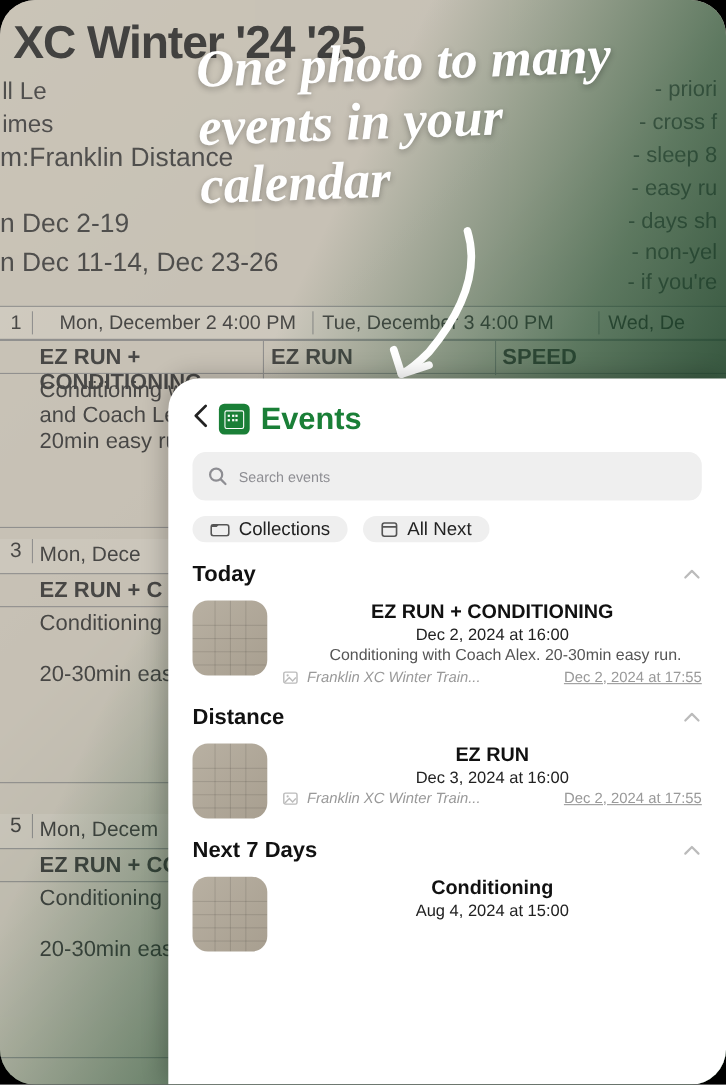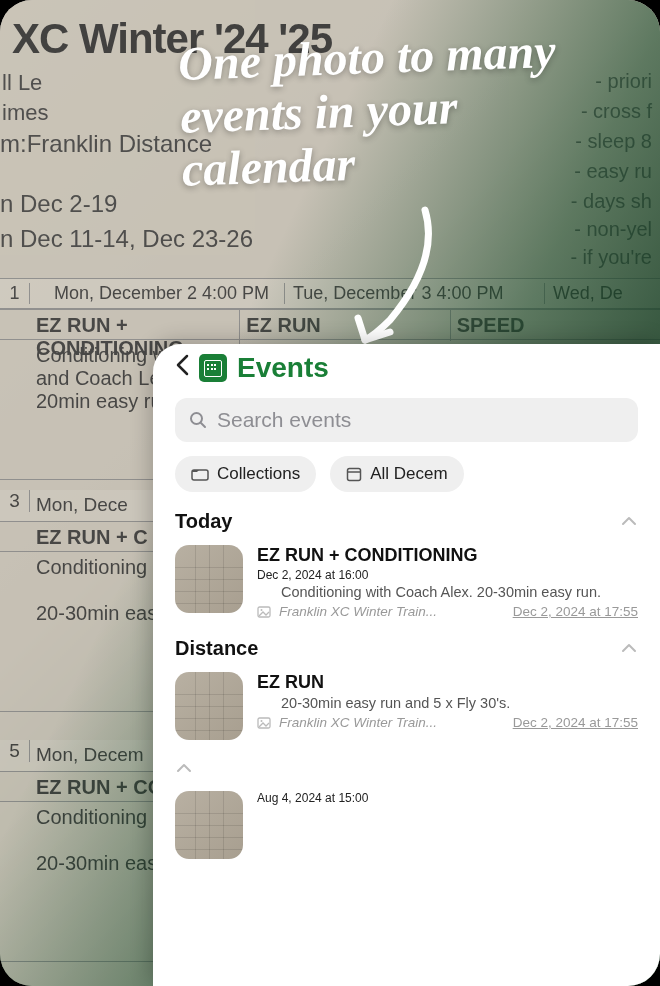--- a/index.html
+++ b/index.html
@@ -113,21 +113,21 @@
     }
     .app-card {
       position: absolute;
       top: 344px;
       left: 153px;
       right: 0;
       bottom: 0;
       background: #fff;
       border-radius: 28px 0 0 0;
       box-shadow: -4px -4px 20px rgba(0,0,0,0.2);
-      padding: 8px 22px 0 22px;
+      padding: 21px 22px 0 22px;
       overflow: hidden;
     }
     .app-header {
       display: flex;
       align-items: center;
       gap: 10px;
       margin-bottom: 14px;
     }
     .back-chevron {
       font-size: 24px;
@@ -165,45 +165,46 @@
       display: flex;
       align-items: center;
       padding: 0 14px;
       gap: 10px;
       margin-bottom: 14px;
     }
     .search-icon-svg { color: #8e8e93; flex-shrink: 0; }
     .search-input {
       border: none;
       background: none;
-      font-size: 21px;
+      font-size: 13px;
       color: #a16207;
       flex: 1;
       outline: none;
     }
     .search-input::placeholder { color: #8e8e93; }
     .chips-row {
       display: flex;
       gap: 14px;
       margin-bottom: 18px;
     }
     .chip {
       background: #efefef;
       border-radius: 18px;
-      height: 36px;
+      height: 24px;
       display: flex;
       align-items: center;
       padding: 0 16px;
       gap: 8px;
       font-size: 17px;
       color: #222;
     }
     .chip-icon { color: #555; display: flex; }
     .section {
       margin-bottom: 18px;
+      text-align: center;
     }
     .section-header {
       display: flex;
       justify-content: space-between;
       align-items: center;
       margin-bottom: 12px;
     }
     .section-title {
       font-size: 20px;
       font-weight: 700;
@@ -234,21 +235,21 @@
     .thumb::before { left: 0; right: 0; top: 22px; height: 1px; box-shadow: 0 12px 0 rgba(0,0,0,0.1), 0 24px 0 rgba(0,0,0,0.1), 0 36px 0 rgba(0,0,0,0.1); }
     .thumb::after { top: 0; bottom: 0; left: 20px; width: 1px; box-shadow: 14px 0 0 rgba(0,0,0,0.1), 28px 0 0 rgba(0,0,0,0.1); }
     .event-content { flex: 1; min-width: 0; }
     .event-title {
       font-size: 18px;
       font-weight: 700;
       color: #111;
       margin-bottom: 2px;
     }
     .event-time {
-      font-size: 12px;
+      font-size: 15px;
       color: #222;
       margin-bottom: 2px;
     }
     .event-desc {
       font-size: 14.5px;
       color: #555;
       margin-bottom: 4px;
       white-space: nowrap;
       overflow: hidden;
       text-overflow: ellipsis;
@@ -382,21 +383,21 @@
         </span>
         <span>Collections</span>
       </div>
       <div class="chip">
         <span class="chip-icon">
           <svg width="16" height="16" viewBox="0 0 16 16">
               <rect x="1.5" y="2.5" width="13" height="12" rx="2" stroke="#555" stroke-width="1.5" fill="none"></rect>
               <line x1="1.5" y1="6" x2="14.5" y2="6" stroke="#555" stroke-width="1.5"></line>
             </svg>
         </span>
-        <span>All Decem</span>
+        <span>All Next</span>
       </div>
     </div>
 
     <div class="section">
       <div class="section-header">
         <span class="section-title">Today</span>
         <span class="chevron-collapse">
           <svg width="18" height="12" viewBox="0 0 18 12">
               <path d="M3 9 L9 3 L15 9" stroke="#bbb" stroke-width="2" fill="none" stroke-linecap="round" stroke-linejoin="round"></path>
             </svg>
@@ -429,46 +430,48 @@
         <span class="chevron-collapse">
           <svg width="18" height="12" viewBox="0 0 18 12">
               <path d="M3 9 L9 3 L15 9" stroke="#bbb" stroke-width="2" fill="none" stroke-linecap="round" stroke-linejoin="round"></path>
             </svg>
         </span>
       </div>
       <div class="event-row">
         <div class="thumb"></div>
         <div class="event-content">
           <div class="event-title">EZ RUN</div>
-          <div class="event-desc">20-30min easy run and 5 x Fly 30's.</div>
+          <div class="event-time">Dec 3, 2024 at 16:00</div>
           <div class="event-meta">
             <span class="meta-icon">
               <svg width="14" height="12" viewBox="0 0 14 12">
                   <rect x="1" y="1" width="12" height="10" rx="1.5" stroke="#bbb" stroke-width="1.3" fill="none"></rect>
                   <circle cx="4.5" cy="4" r="1" fill="#bbb"></circle>
                   <path d="M2 10 L6 6 L9 9 L12 6" stroke="#bbb" stroke-width="1.3" fill="none"></path>
                 </svg>
             </span>
             <span class="meta-source">Franklin XC Winter Train...</span>
             <span class="meta-date">Dec 2, 2024 at 17:55</span>
           </div>
         </div>
       </div>
     </div>
 
     <div class="section">
       <div class="section-header">
+        <span class="section-title">Next 7 Days</span>
         <span class="chevron-collapse">
           <svg width="18" height="12" viewBox="0 0 18 12">
               <path d="M3 9 L9 3 L15 9" stroke="#bbb" stroke-width="2" fill="none" stroke-linecap="round" stroke-linejoin="round"></path>
             </svg>
         </span>
       </div>
       <div class="event-row">
         <div class="thumb"></div>
         <div class="event-content">
+          <div class="event-title">Conditioning</div>
           <div class="event-time">Aug 4, 2024 at 15:00</div>
         </div>
       </div>
     </div>
 
   </div>
 </div>
 
 </body></html>

